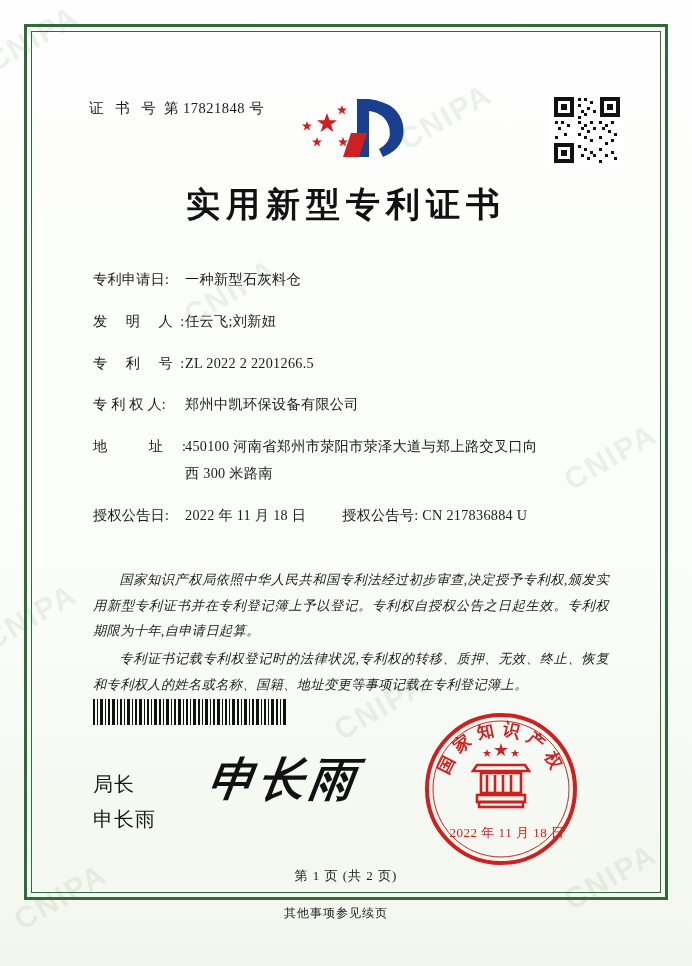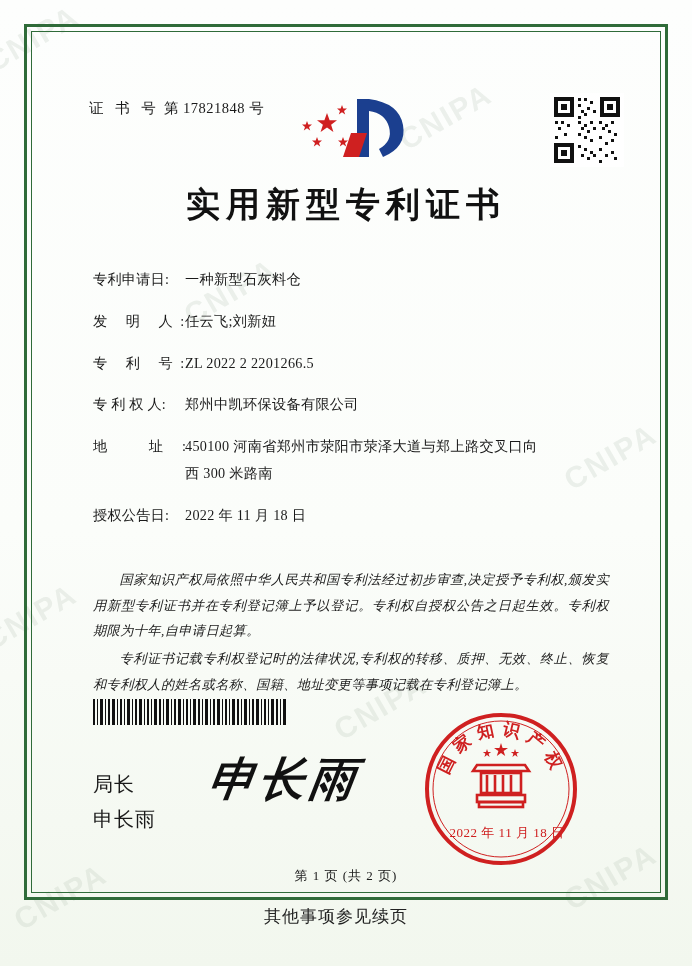--- a/index.html
+++ b/index.html
@@ -205,21 +205,21 @@
     text-align: center;
     font-size: 13px;
     letter-spacing: 1px;
   }
 
   .footnote {
     position: absolute;
     left: 0; top: 905px;
     width: 672px;
     text-align: center;
-    font-size: 17px;
+    font-size: 12px;
     letter-spacing: 1px;
     color: #222;
   }
 </style>
 </head>
 <body>
 
 <div class="page">
 
   <div class="watermark wm1">CNIPA</div>
@@ -339,20 +339,24 @@
       <div class="row">
         <div class="label sp2">地    址:</div>
         <div class="value">
           <span>450100 河南省郑州市荥阳市荥泽大道与郑上路交叉口向</span>
           <span class="line2">西 300 米路南</span>
         </div>
       </div>
       <div class="row dual">
         <div class="label">授权公告日:</div>
         <div class="value">2022 年 11 月 18 日</div>
+        <div class="dual-right">
+          <span class="dlabel">授权公告号:</span>
+          <span>CN 217836884 U</span>
+        </div>
       </div>
     </div>
 
     <div class="paras">
       <p>国家知识产权局依照中华人民共和国专利法经过初步审查,决定授予专利权,颁发实用新型专利证书并在专利登记簿上予以登记。专利权自授权公告之日起生效。专利权期限为十年,自申请日起算。</p>
       <p>专利证书记载专利权登记时的法律状况,专利权的转移、质押、无效、终止、恢复和专利权人的姓名或名称、国籍、地址变更等事项记载在专利登记簿上。</p>
     </div>
 
     <div class="barcode">
       <svg viewBox="0 0 195 26" width="195" height="26" preserveAspectRatio="none" aria-hidden="true">

